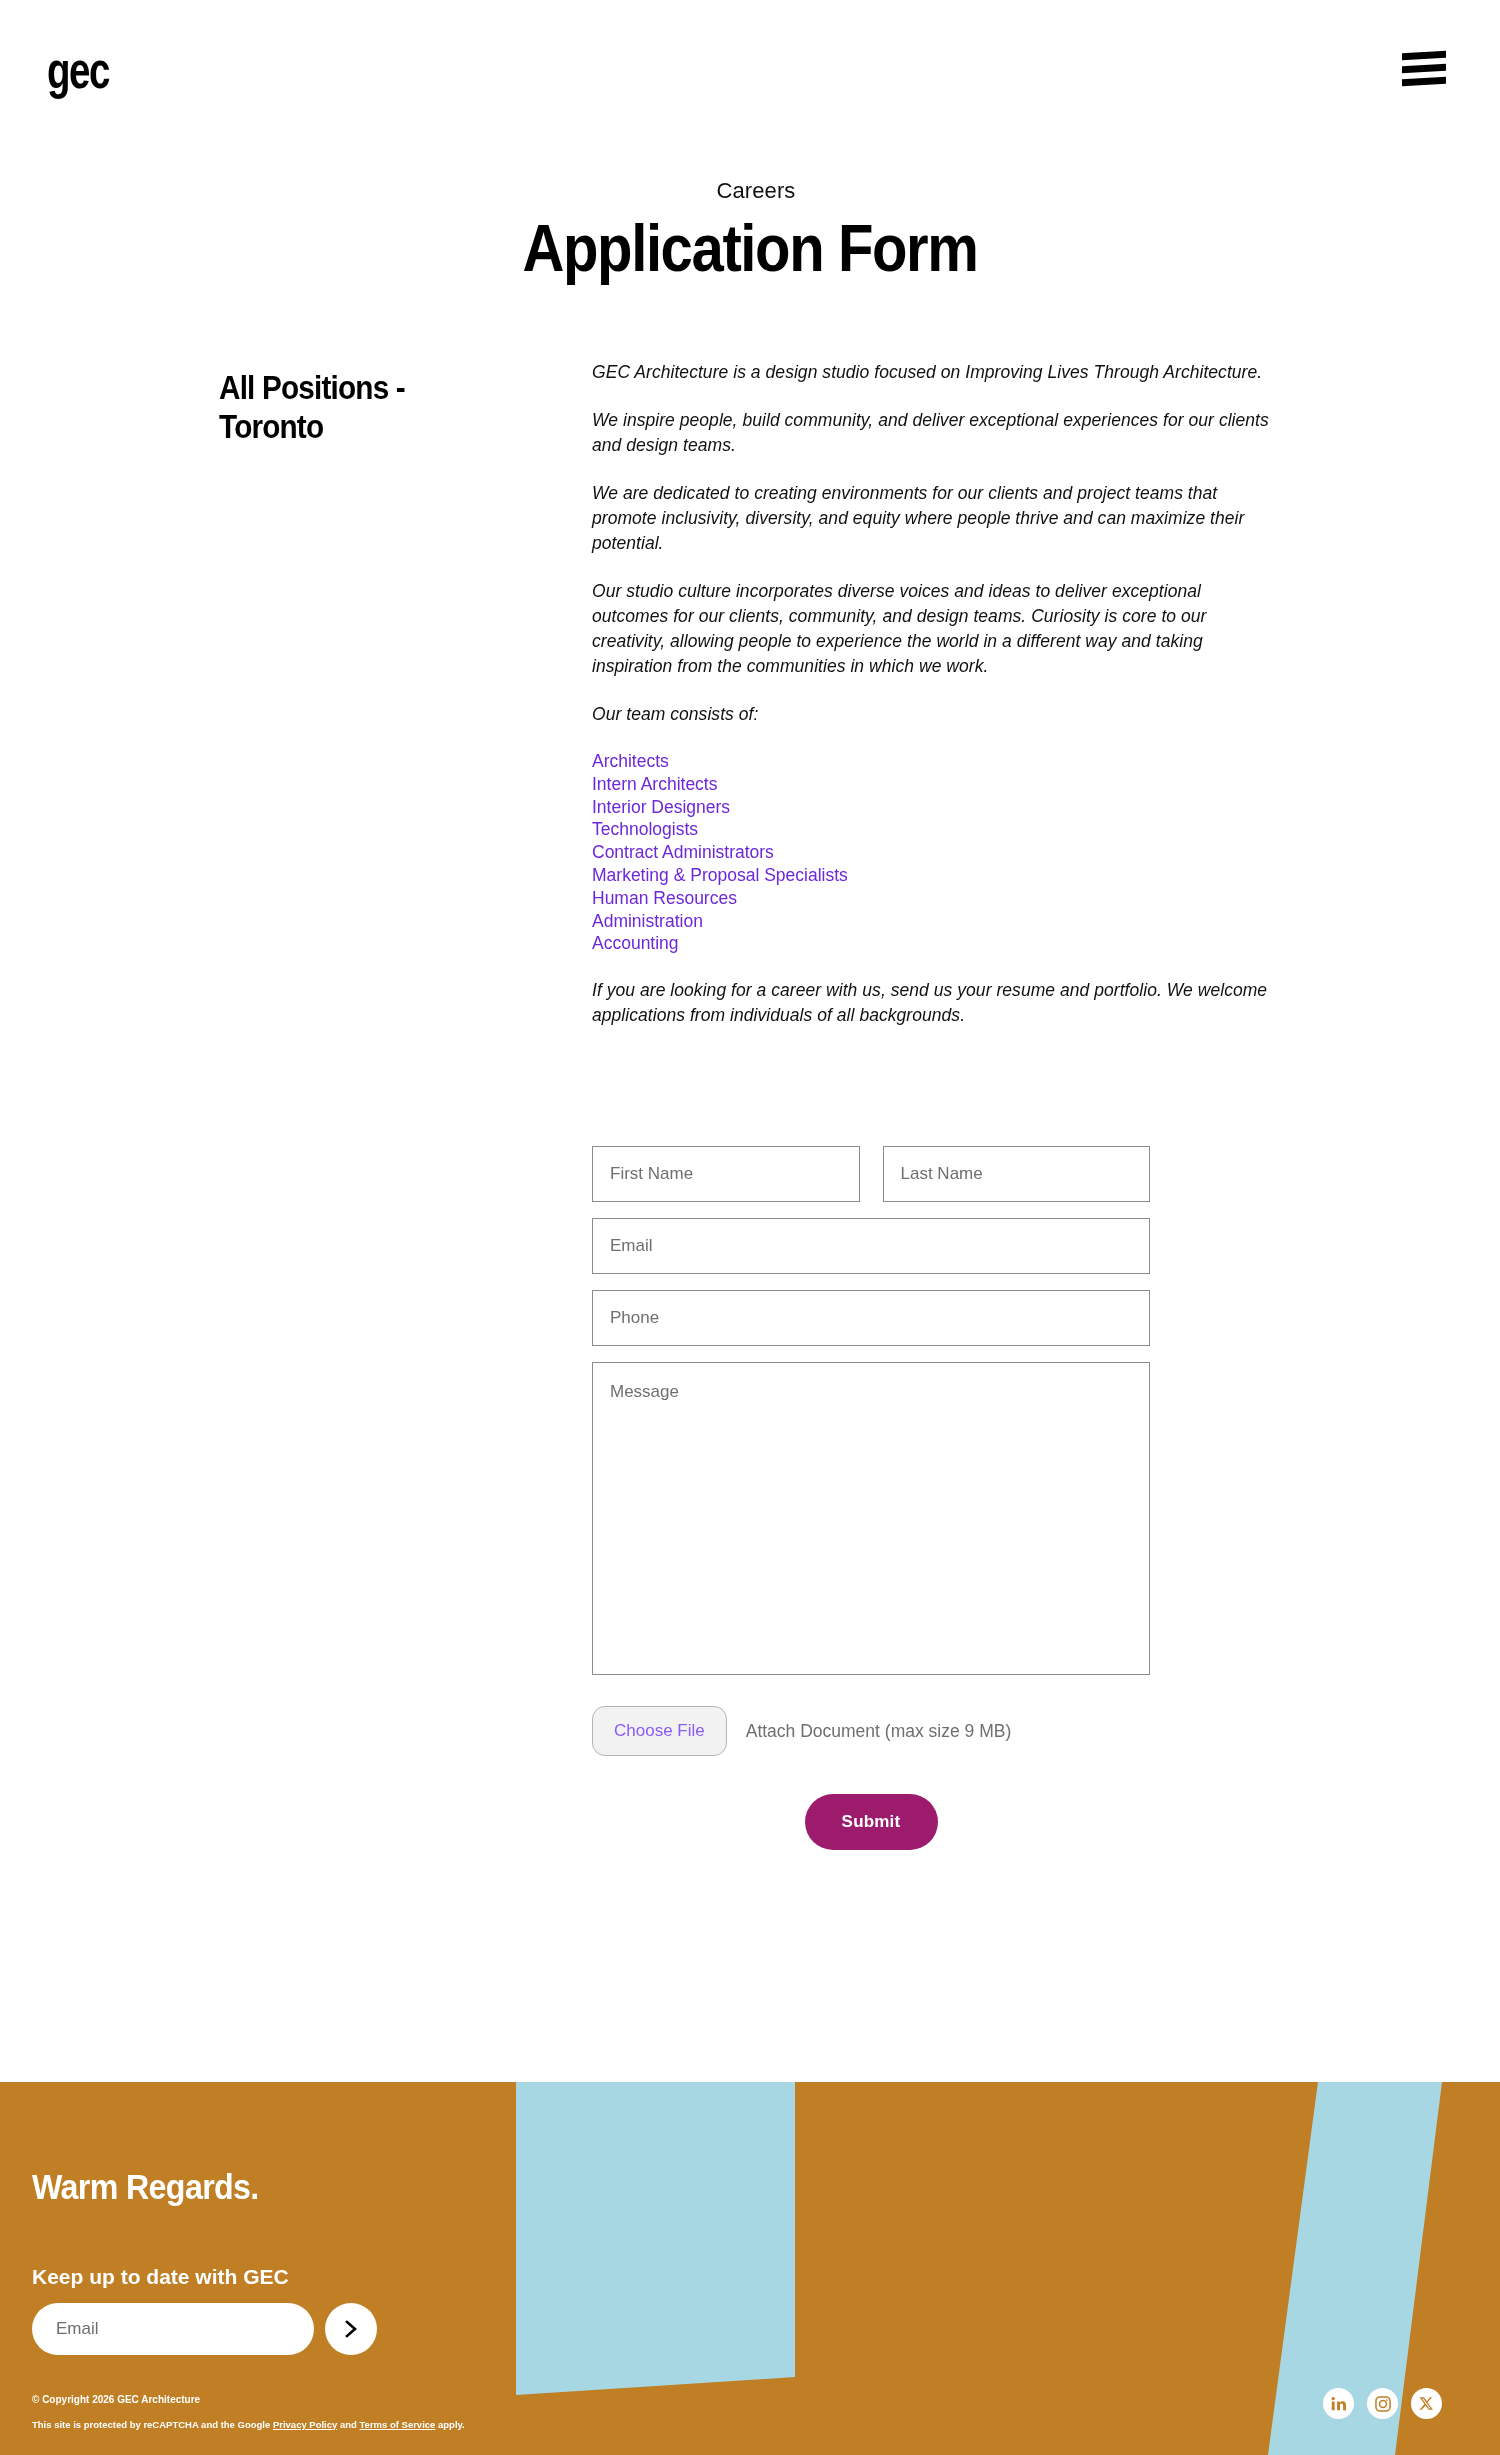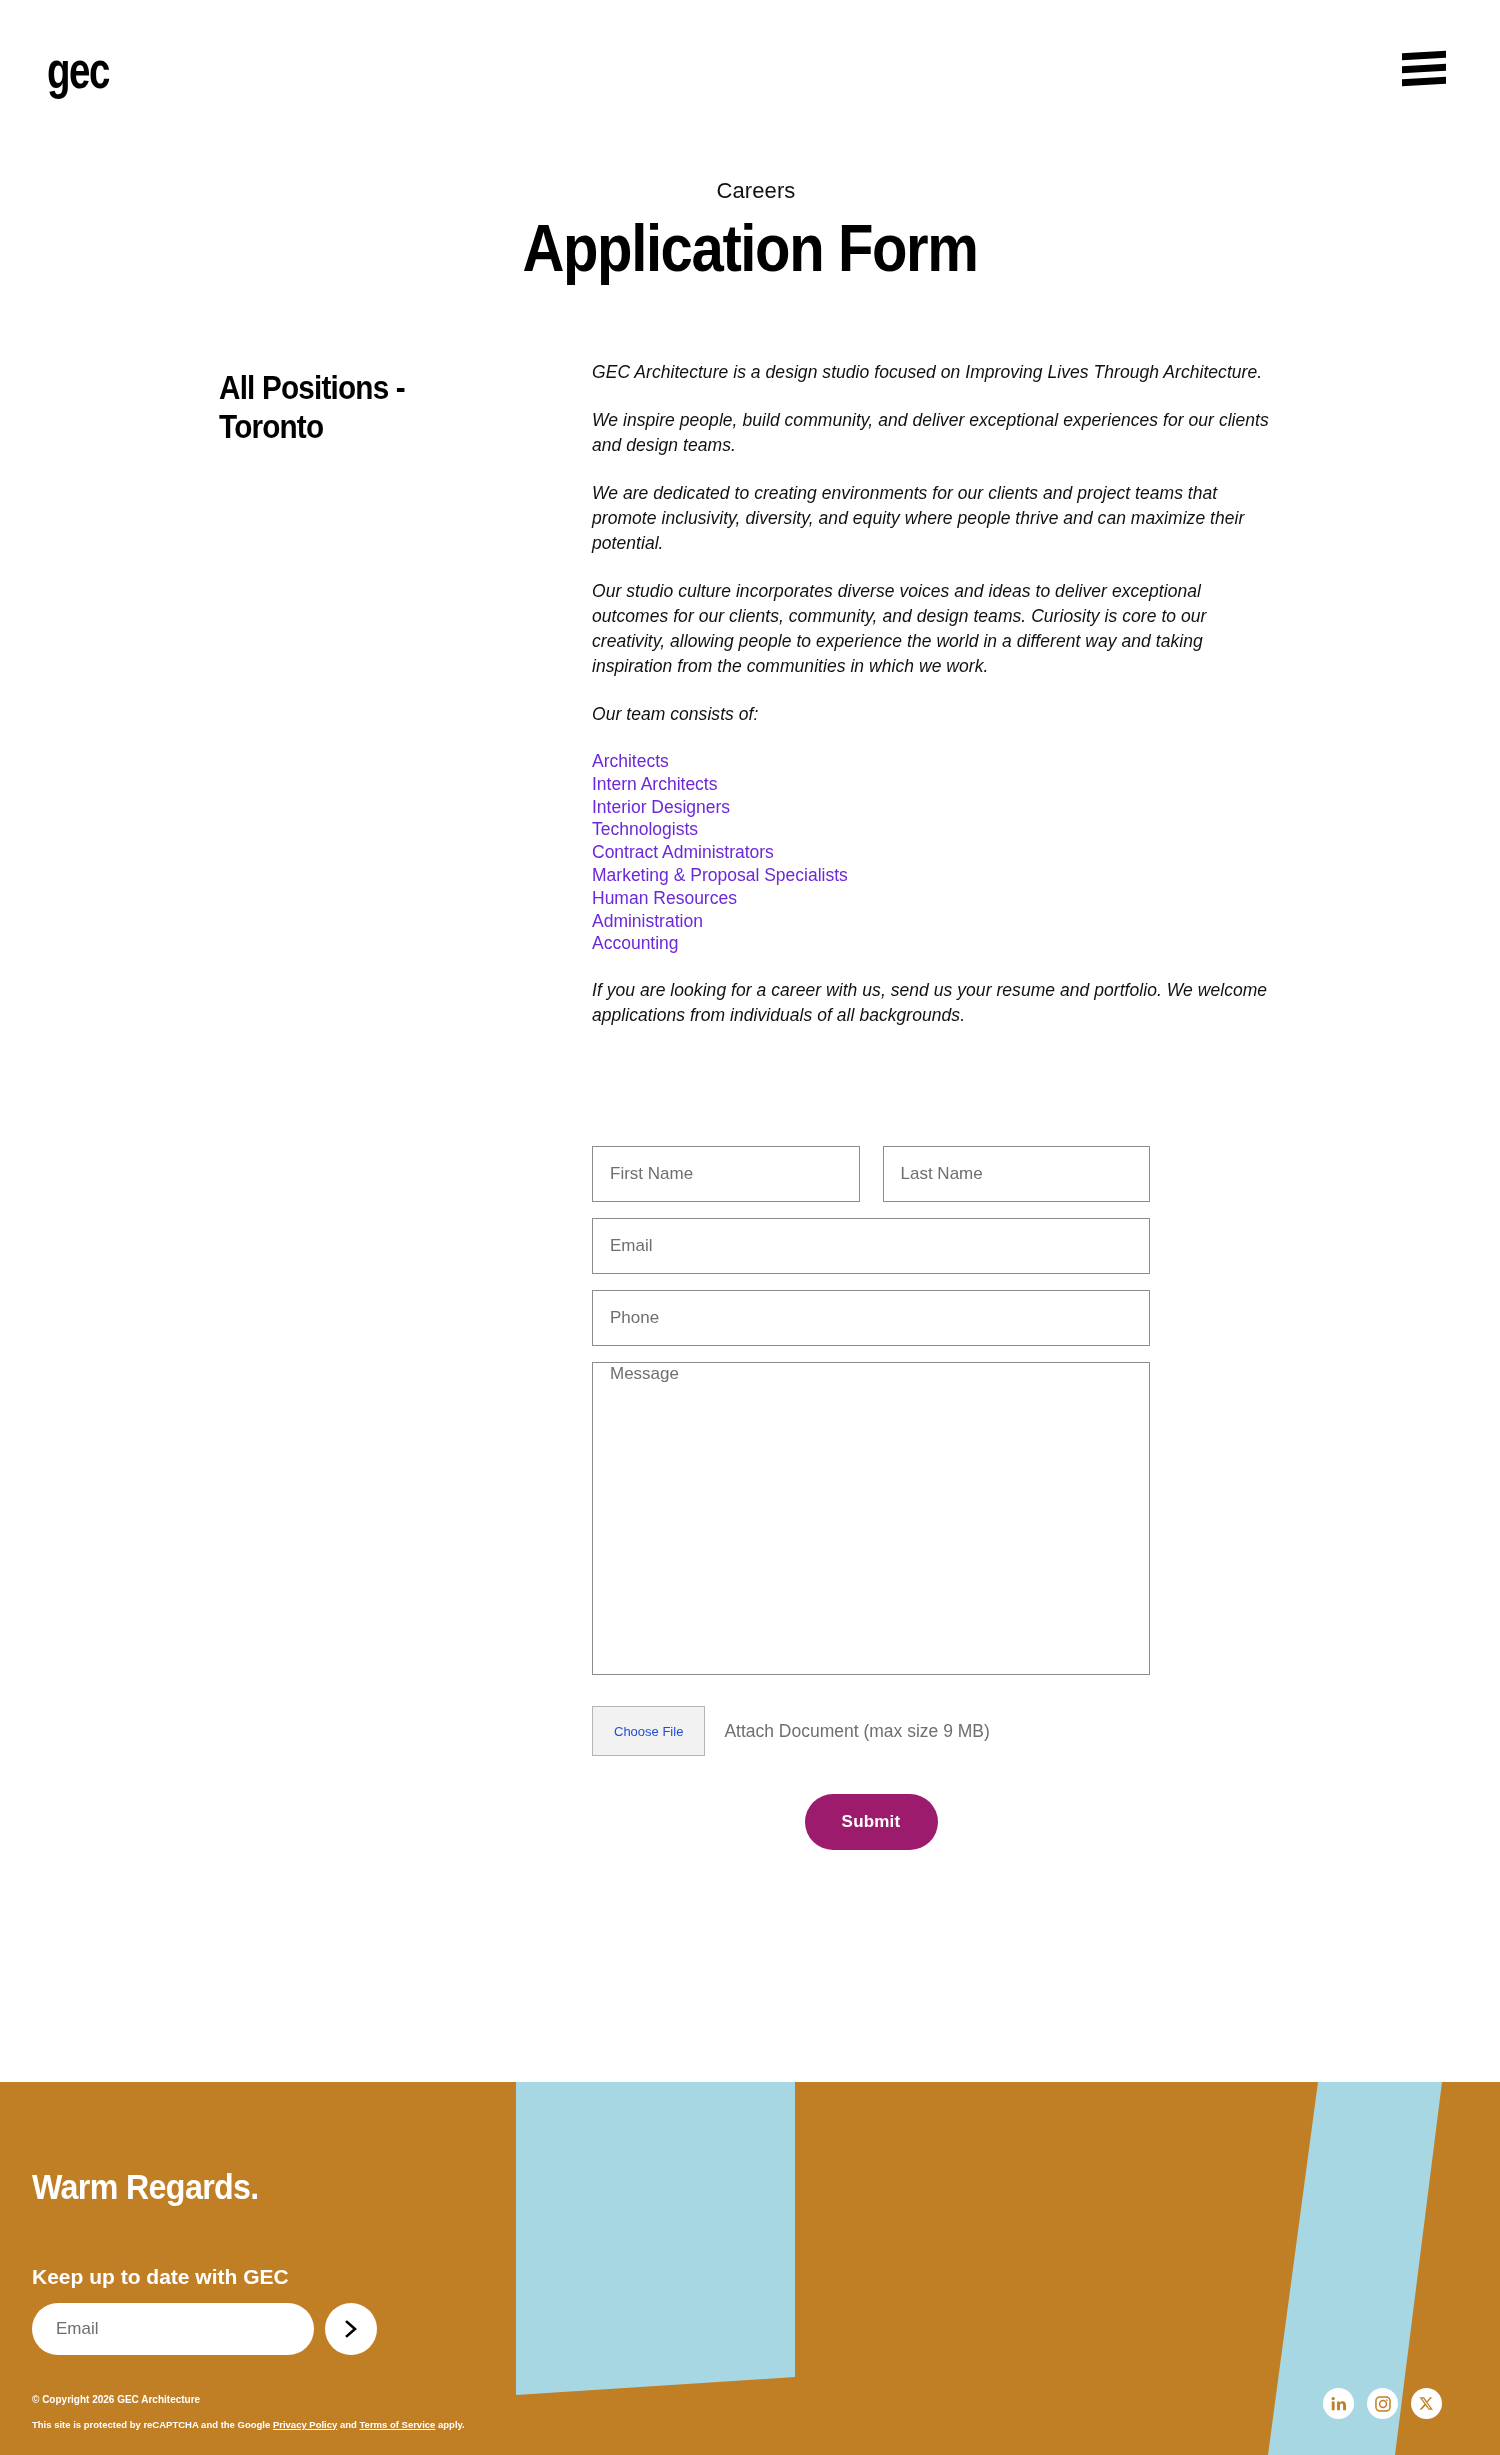--- a/index.html
+++ b/index.html
@@ -142,39 +142,39 @@
     color: #111;
     padding: 0 17px;
     outline: none;
     border-radius: 0;
     margin-bottom: 16px;
   }
   .field::placeholder { color: #6f6f6f; }
   .field.half { width: 333px; }
   .field.msg {
     height: 313px;
-    padding: 0 17px;
+    padding: 18px 17px;
     resize: none;
     line-height: 22px;
   }
   .file-row {
     display: flex;
     align-items: center;
     margin-top: 11px;
   }
   .choose-file {
     border: 1px solid #b5b5b5;
     background: #f2f2f2;
-    color: #1d4ed8;
-    font-family: "Liberation Sans", sans-serif;
-    font-size: 13px;
+    color: #8b5cf6;
+    font-family: "Liberation Sans", sans-serif;
+    font-size: 17px;
     height: 50px;
     padding: 0 21px;
     cursor: pointer;
-    border-radius: 0;
+    border-radius: 13px;
   }
   .file-label {
     margin-left: 19px;
     font-size: 17.5px;
     color: #6f6f6f;
   }
   .submit-wrap {
     margin-top: 38px;
     display: flex;
     justify-content: center;

